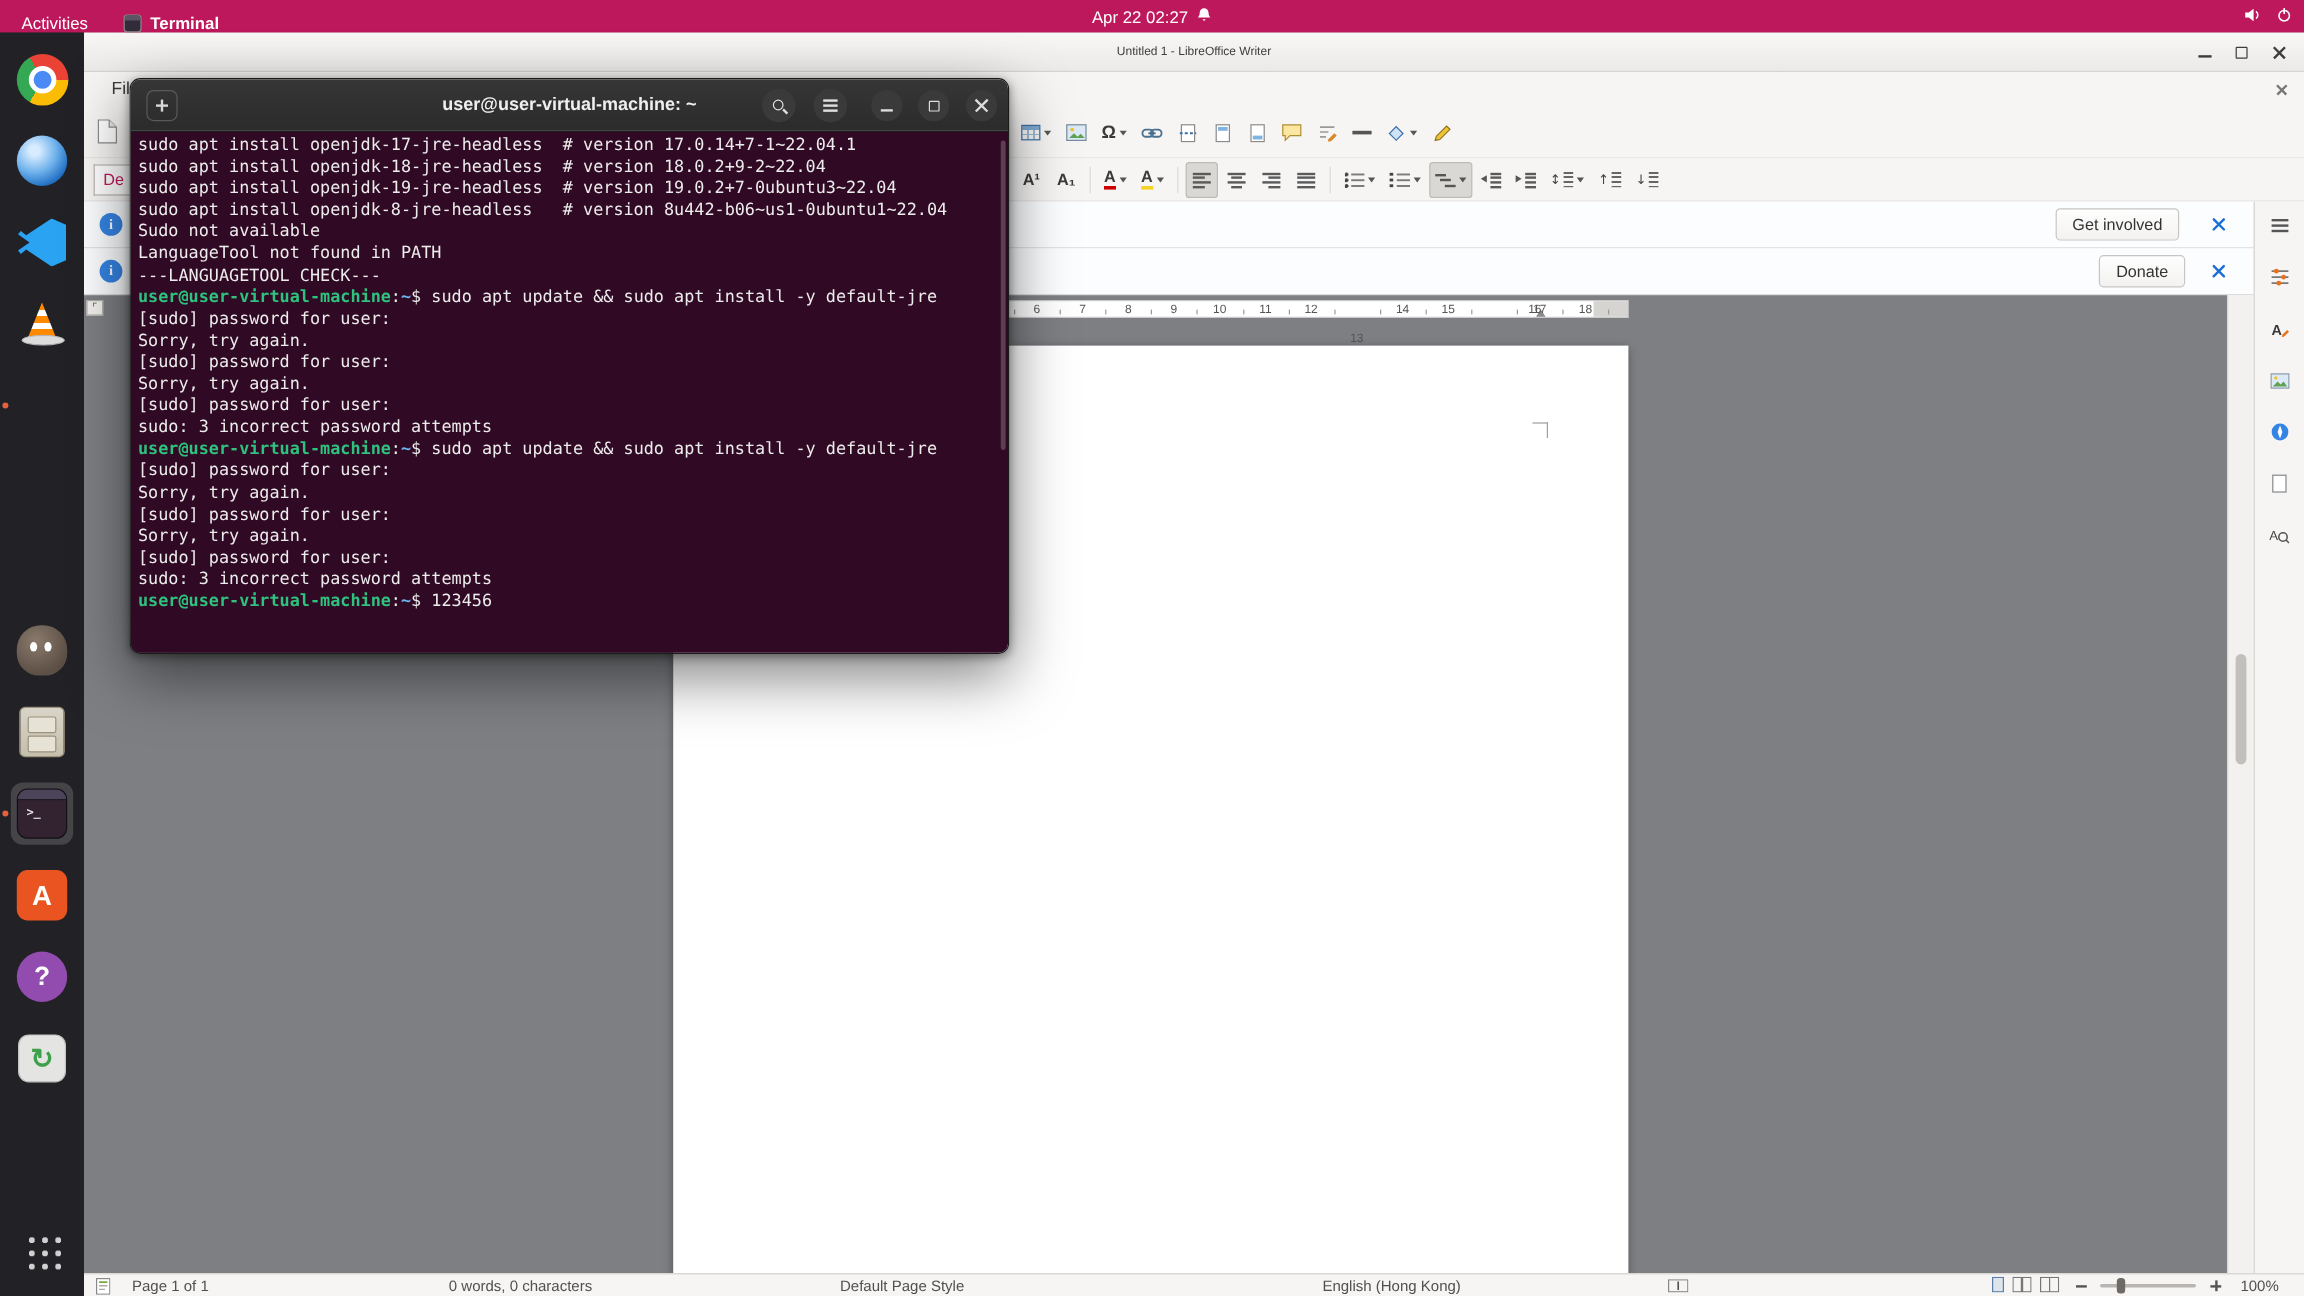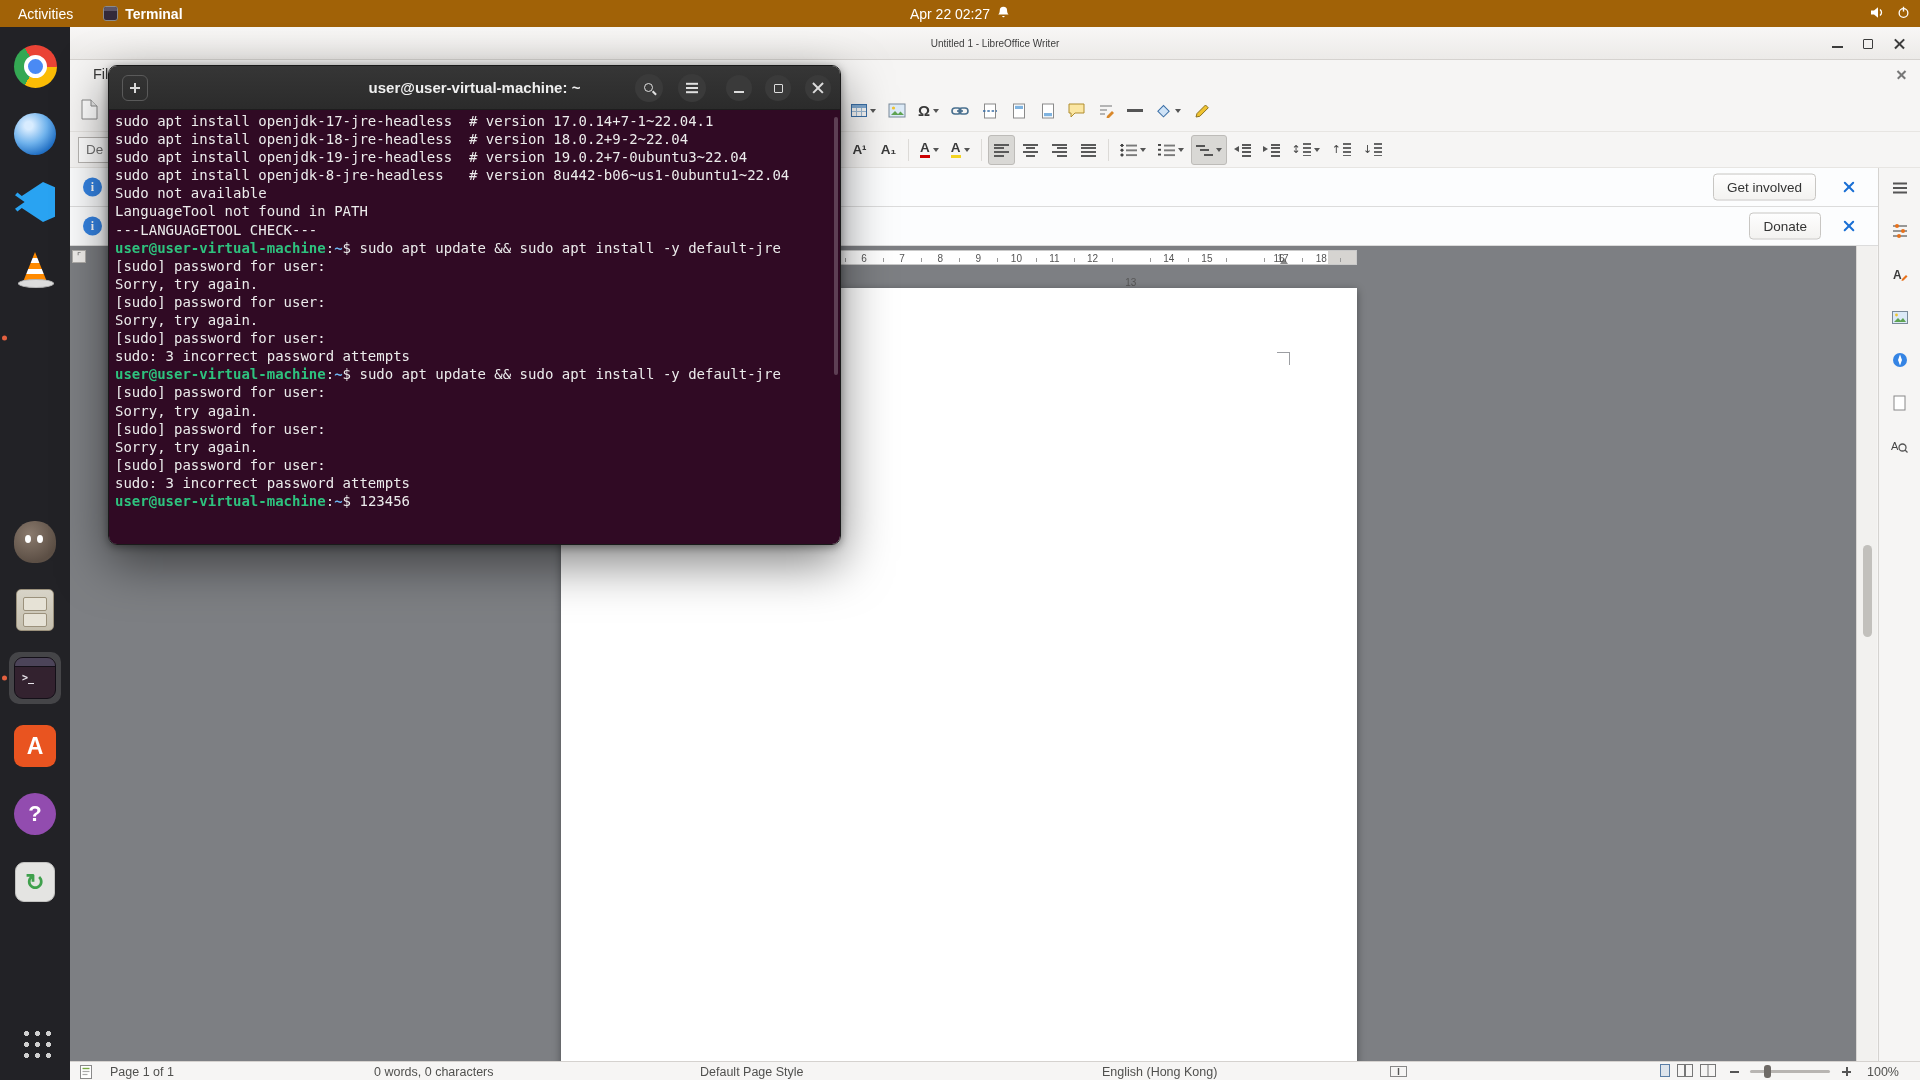--- a/index.html
+++ b/index.html
@@ -1,22 +1,22 @@
 <!DOCTYPE html>
 <html><head>
 <meta charset="utf-8">
 <style>
   *{box-sizing:border-box;margin:0;padding:0}
   html,body{width:1920px;height:1080px;overflow:hidden;background:#222}
   .screen{position:relative;width:1920px;height:1080px;background:#2e2e2e;overflow:hidden;
           font-family:"Liberation Sans",sans-serif;-webkit-font-smoothing:antialiased}
 
   
-  .topbar{position:absolute;left:0;top:0;width:1920px;height:27px;background:#a16207;color:#fff;
-          display:flex;align-items:center;font-size:14px;z-index:40}
+  .topbar{position:absolute;left:0;top:0;width:1920px;height:27px;background:#be185d;color:#fff;
+          display:flex;align-items:flex-end;font-size:14px;z-index:40}
   .tb-left{display:flex;align-items:center;gap:30px;padding-left:18px}
   .appmenu{display:flex;align-items:center;gap:7px;font-weight:bold}
   .mini-term{width:15px;height:15px;border-radius:3px;background:#332a3a;border:1px solid #8a8a8a;position:relative}
   .mini-term::before{content:"";position:absolute;left:0;right:0;top:0;height:4px;background:#5d5566;border-radius:2px 2px 0 0}
   .tb-center{position:absolute;left:50%;top:0;transform:translateX(-50%);height:27px;display:flex;align-items:center;gap:7px}
   .tb-right{position:absolute;right:10px;top:0;height:27px;display:flex;align-items:center;gap:12px}
 
   
   .dock{position:absolute;left:0;top:27px;width:70px;height:1053px;background:rgba(34,34,38,.96);
         display:flex;flex-direction:column;align-items:center;padding:13px 0 12px;gap:16px;z-index:30}
@@ -69,21 +69,21 @@
 
   .w-toolbar1{position:absolute;left:0;top:63px;width:100%;height:42px;background:#f6f5f4;border-bottom:1px solid #e7e5e2}
   .w-toolbar2{position:absolute;left:0;top:105px;width:100%;height:36px;background:#f6f5f4;border-bottom:1px solid #e7e5e2}
   .tb-strip{position:absolute;left:775px;top:50%;transform:translateY(-50%);display:flex;align-items:center}
   .tbtn{display:flex;align-items:center;justify-content:center;height:30px;min-width:27px;padding:0 4px;margin:0 1px;border-radius:3px;border:1px solid transparent}
   .tbtn.active{background:#d9d8d5;border-color:#bdbbb8}
   .caret{width:0;height:0;border-left:3.5px solid transparent;border-right:3.5px solid transparent;border-top:4px solid #555;margin-left:3px}
   .tsep{width:1px;height:22px;background:#dcdad7;margin:0 5px}
   .newdoc-frag{position:absolute;left:11px;top:9px}
   .combo-frag{position:absolute;left:8px;top:5px;width:30px;height:26px;background:#fff;border:1px solid #b8b5b2;border-right:none;
-        font-size:13.5px;color:#737373;line-height:24px;padding-left:7px;overflow:hidden;white-space:nowrap}
+        font-size:13.5px;color:#be185d;line-height:24px;padding-left:7px;overflow:hidden;white-space:nowrap}
 
   
   .g-txt{font-size:13.5px;font-weight:bold;color:#3a3a3a;line-height:1}
   .g-om{font-size:15px;font-weight:bold;color:#3a3a3a}
   .fc-red{border-bottom:3px solid #cc0000;padding-bottom:1px}
   .hl-yel{border-bottom:3px solid #f3d321;padding-bottom:1px}
   .g-table{width:16px;height:13px;border:1px solid #3a6ea5;background-image:linear-gradient(#7fa8cf 0 3px,transparent 3px),
         repeating-linear-gradient(90deg,transparent 0 4.1px,#9ab8d4 4.1px 5.1px),
         repeating-linear-gradient(0deg,transparent 0 3.6px,#9ab8d4 3.6px 4.6px)}
   .g-hline{width:16px;height:3px;background:#555}

